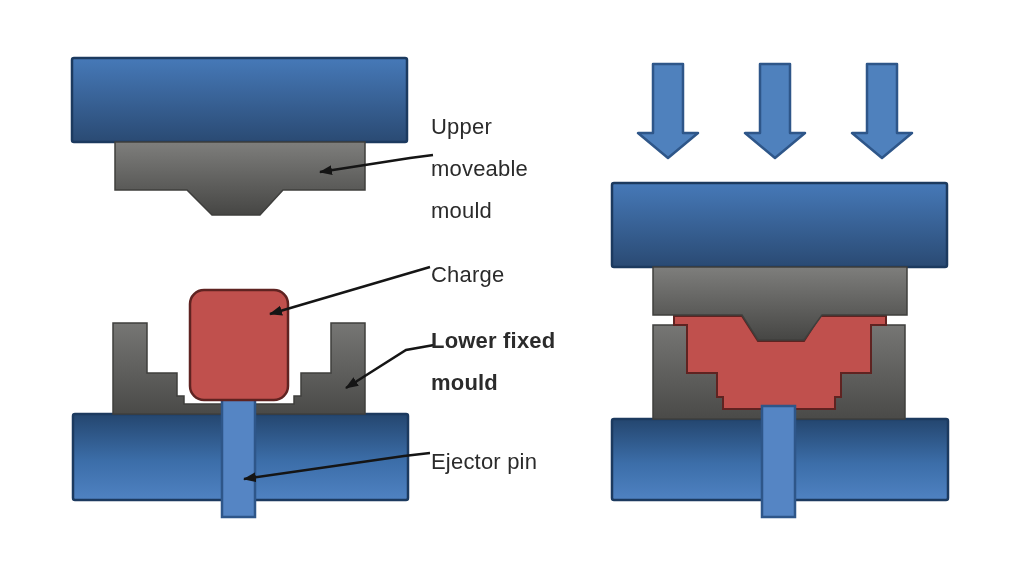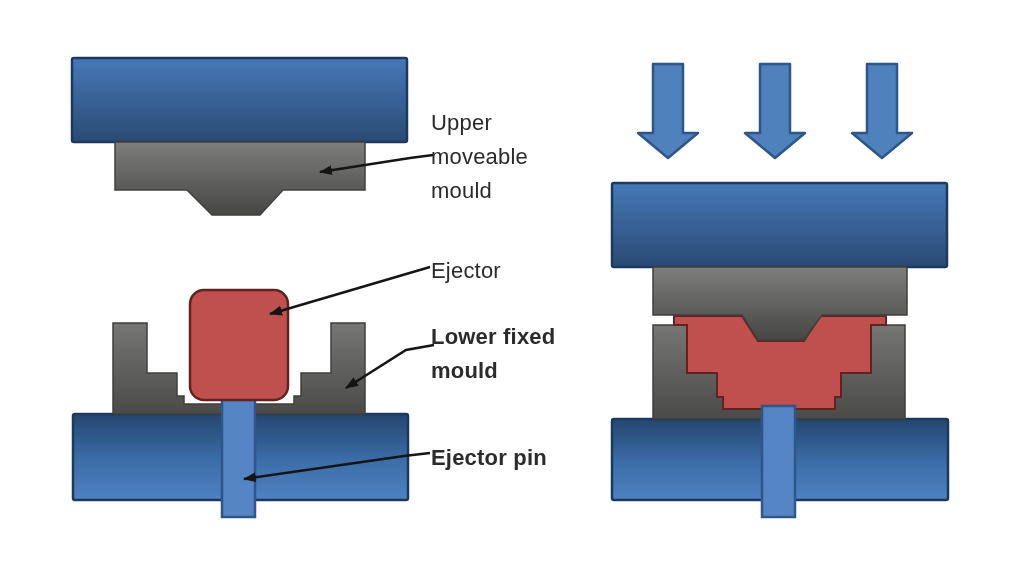--- a/index.html
+++ b/index.html
@@ -18,28 +18,28 @@
   .diagram-svg {
     position: absolute;
     left: 0;
     top: 0;
     width: 1024px;
     height: 576px;
   }
   .lbl {
     position: absolute;
     font-size: 22px;
-    line-height: 34px;
+    line-height: 42px;
     color: #2b2b2b;
     letter-spacing: 0.2px;
   }
   .lbl-upper   { left: 431px; top: 106px; width: 114px; }
   .lbl-charge  { left: 431px; top: 254px; white-space: nowrap; }
   .lbl-lower   { left: 431px; top: 320px; width: 130px; font-weight: bold; }
-  .lbl-ejector { left: 431px; top: 441px; white-space: nowrap; font-weight: bold; }
+  .lbl-ejector { left: 431px; top: 441px; white-space: nowrap; }
 </style>
 </head>
 <body>
 
 <div class="canvas">
 
   <svg class="diagram-svg" viewBox="0 0 1024 576">
     <defs>
       <linearGradient id="gradBlueTop" x1="0" y1="0" x2="0" y2="1">
         <stop offset="0" stop-color="#4679b8"></stop>
@@ -92,19 +92,19 @@
     <g stroke="#151515" stroke-width="2.5" fill="none">
       <path d="M433,155 L410,158 L320,172" marker-end="url(#ah)"></path>
       <path d="M430,267 L270,314" marker-end="url(#ah)"></path>
       <path d="M434,345 L406,350 L346,388" marker-end="url(#ah)"></path>
       <path d="M430,453 L404,456 L244,479" marker-end="url(#ah)"></path>
     </g>
   </svg>
 
   <div class="lbl lbl-upper">Upper moveable mould</div>
 
-  <div class="lbl lbl-charge">Ejector</div>
+  <div class="lbl lbl-charge">Charge</div>
 
   <div class="lbl lbl-lower">Lower fixed mould</div>
 
   <div class="lbl lbl-ejector">Ejector pin</div>
 
 </div>
 
 </body></html>

